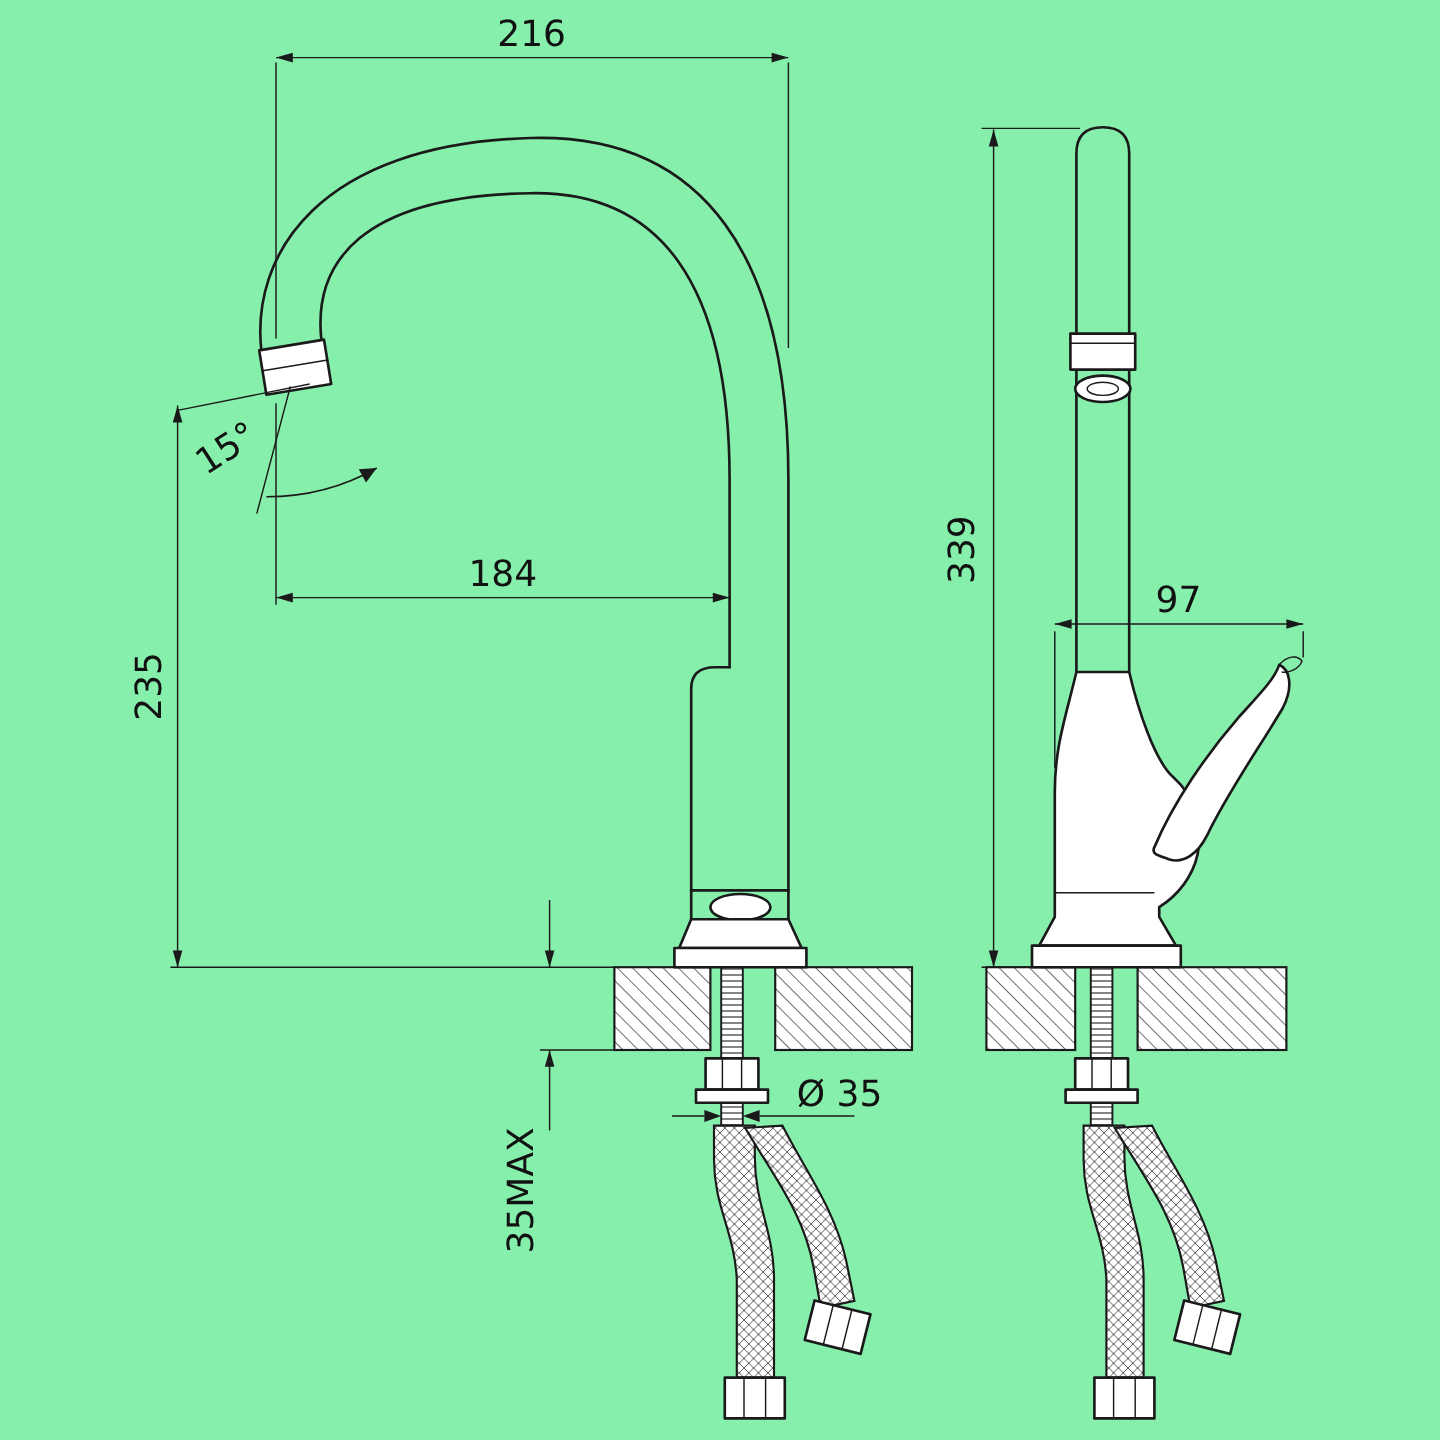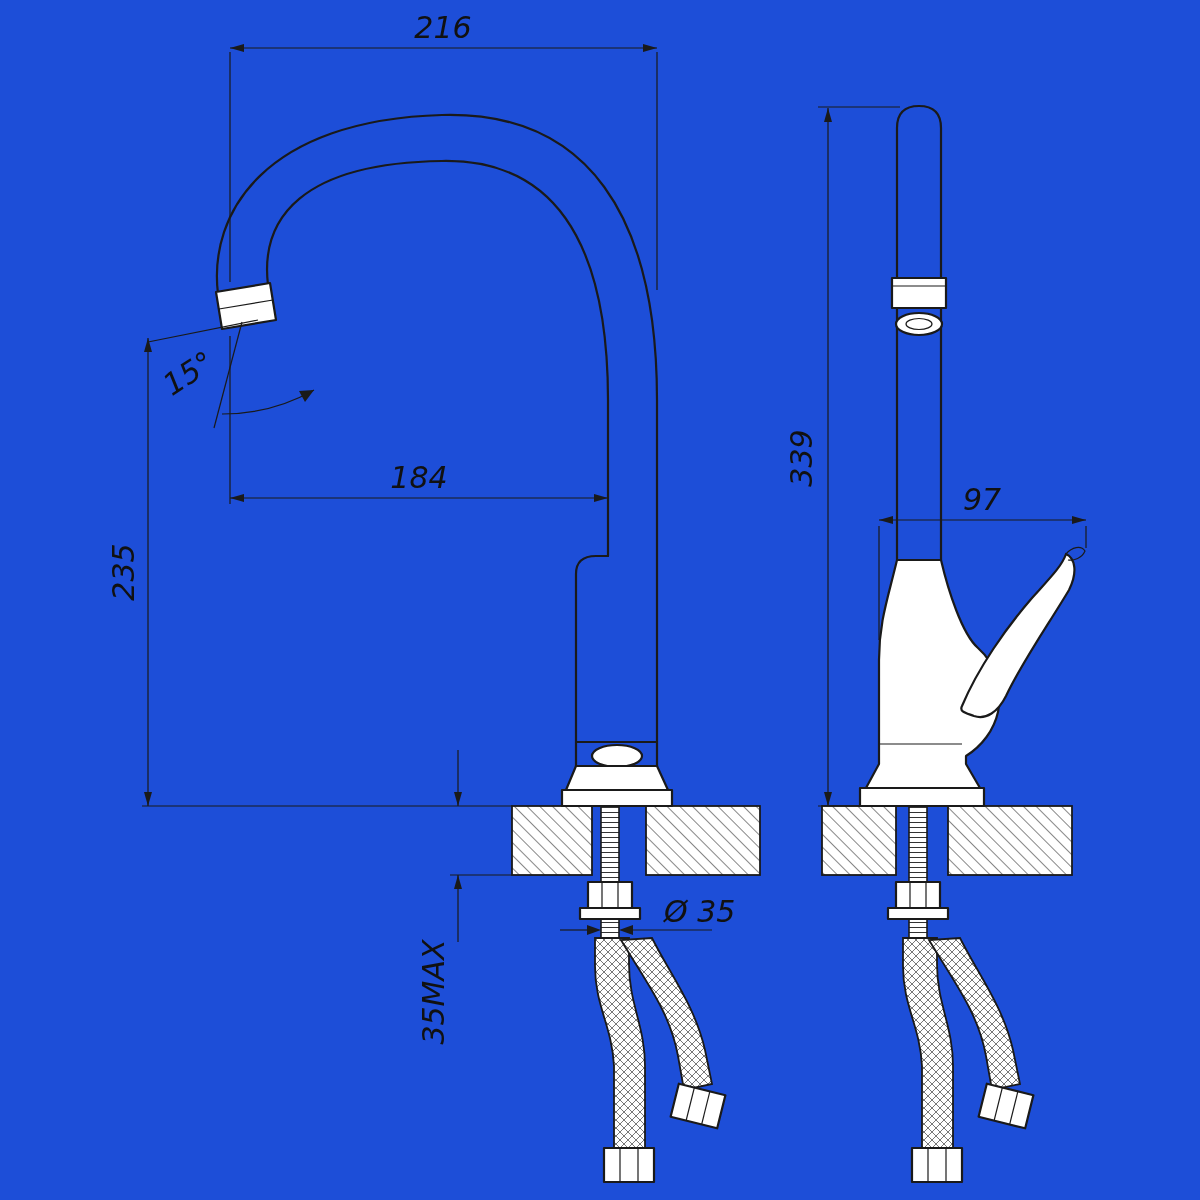--- a/index.html
+++ b/index.html
@@ -1,16 +1,16 @@
 <!DOCTYPE html>
 <html><head>
 <meta charset="utf-8">
 <style>
   html,body{margin:0;padding:0;background:#ffffff;}
-  .page{width:1200px;height:1200px;background:#1d4ed8;position:relative;overflow:hidden;font-style:italic;}
+  .page{width:1200px;height:1200px;background:#86efac;position:relative;overflow:hidden;}
   svg{display:block;}
   .ln{fill:none;stroke:#1a1a1a;stroke-width:2.2;stroke-linecap:round;stroke-linejoin:round;}
   .ol{fill:#ffffff;stroke:#1a1a1a;stroke-width:2.2;stroke-linejoin:round;}
   .tn{fill:none;stroke:#1a1a1a;stroke-width:1.2;}
   .dim{fill:none;stroke:#1a1a1a;stroke-width:1.2;}
   .ar{fill:#1a1a1a;stroke:none;}
   .slab{fill:url(#hatch);stroke:#1a1a1a;stroke-width:1.8;}
   .braided{fill:url(#braid);stroke:#1a1a1a;stroke-width:1.8;}
   .threaded{fill:url(#thread);stroke:#1a1a1a;stroke-width:1.6;}
   text.dl{font-family:"DejaVu Sans",sans-serif;font-size:30px;fill:#111111;}

